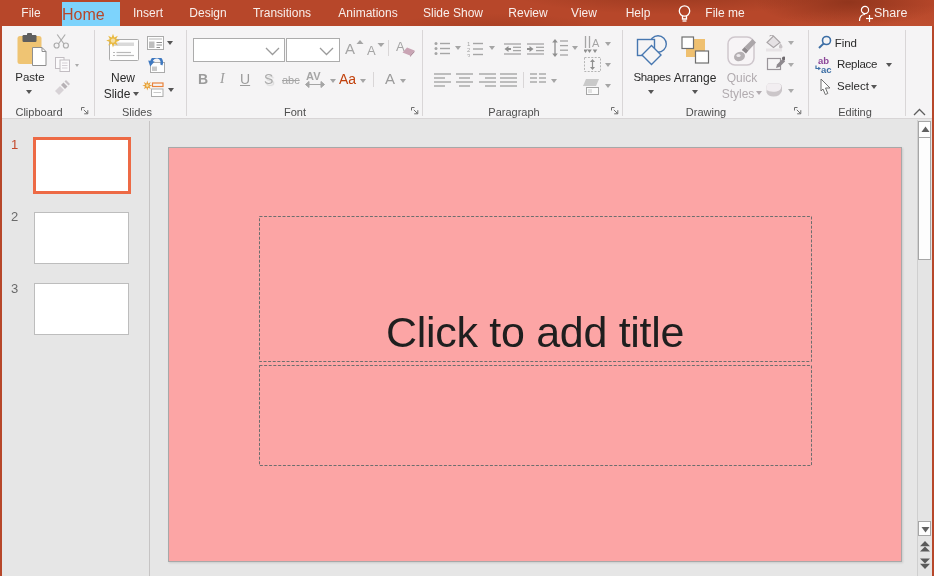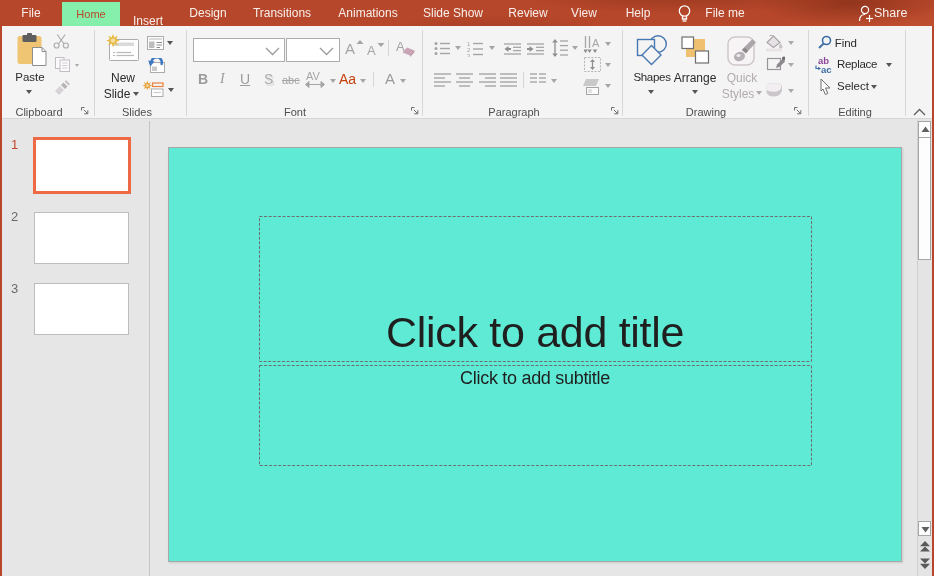--- a/index.html
+++ b/index.html
@@ -9,56 +9,56 @@
 
 
 #tabbar { position:absolute; left:0; top:0; width:934px; height:26px; background:#B7472A; overflow:hidden; }
 #tabbar .swoosh { position:absolute; right:0; top:0; width:560px; height:26px;
   background:
    radial-gradient(ellipse 130px 34px at 475px 2px, rgba(99,31,12,0.45), rgba(99,31,12,0) 72%),
    radial-gradient(ellipse 220px 30px at 300px -8px, rgba(99,31,12,0.38), rgba(99,31,12,0) 75%),
    radial-gradient(ellipse 230px 36px at 545px 30px, rgba(230,120,80,0.18), rgba(230,120,80,0) 70%),
    radial-gradient(ellipse 160px 24px at 120px 30px, rgba(120,40,18,0.25), rgba(120,40,18,0) 70%); }
 .tab { position:absolute; top:0; height:26px; line-height:27px; color:#F8EFEC; font-size:12px; text-align:center; }
-#tab-home { position:absolute; left:62px; top:2px; width:58px; height:24px; background:#86efac; color:#B7472A; font-size:11px; line-height:25px; text-align:center; }
+#tab-home { position:absolute; left:62px; top:2px; width:58px; height:24px; background:#7dd3fc; color:#B7472A; font-size:16px; line-height:25px; text-align:left; }
 
 
 #ribbon { position:absolute; left:0; top:26px; width:934px; height:93px; background:#F5F4F5; border-bottom:1px solid #D8D5D6; }
 .gdiv { position:absolute; top:4px; height:86px; width:1px; background:#D9D6D7; }
 .glabel { position:absolute; top:80px; height:12px; font-size:11px; color:#4E4E4E; text-align:center; width:90px; }
 .btntext { position:absolute; font-size:11.5px; color:#2b2b2b; text-align:center; }
 .ddarr { position:absolute; width:0; height:0; border-left:3px solid transparent; border-right:3px solid transparent; border-top:4px solid #555; }
 
 
 #content { position:absolute; left:0; top:120px; width:934px; height:456px; background:#E6E6E6; }
 #redL { position:absolute; left:0; top:26px; width:2px; height:550px; background:#B7472A; }
 #redR { position:absolute; left:932px; top:26px; width:2px; height:550px; background:#B7472A; }
 #paneldiv { position:absolute; left:149px; top:121px; width:1px; height:455px; background:#C6C4C4; }
 
 .thumbnum { position:absolute; left:11px; width:12px; font-size:13px; color:#6a6a6a; }
 .thumb { position:absolute; left:34px; width:95px; background:#fff; border:1px solid #BDBDBD; }
 #thumb1 { position:absolute; left:33px; top:137px; width:98px; height:57px; background:#fff; border:3.5px solid #ED6A45; }
 
-#slide { position:absolute; left:168px; top:147px; width:734px; height:415px; background:#5eead4; border:1px solid #A8A8A8; box-shadow:1px 1px 2px rgba(0,0,0,0.12); }
+#slide { position:absolute; left:168px; top:147px; width:734px; height:415px; background:#fca5a5; border:1px solid #A8A8A8; box-shadow:1px 1px 2px rgba(0,0,0,0.12); }
 #titlebox { position:absolute; left:90px; top:68px; width:552px; height:146px; }
 #titletext { position:absolute; left:0; bottom:5px; width:100%; text-align:center; font-size:43px; letter-spacing:-0.3px; color:#1f1f1f; font-weight:normal; }
 #subbox { position:absolute; left:90px; top:218px; width:552px; height:101px; }
 #subtext { position:absolute; left:0; top:2px; width:100%; text-align:center; font-size:18px; letter-spacing:-0.3px; color:#1f1f1f; }
 
 
 #sbar { position:absolute; left:917px; top:120px; width:15px; height:456px; background:#E4E4E4; border-left:1px solid #CFCFCF; }
 .sbtn { position:absolute; left:1px; width:13px; background:#FDFDFD; border:1px solid #A6A6A6; }
 </style>
 </head>
 <body>
 
 <div id="tabbar">
   <div class="swoosh"></div>
   <div class="tab" style="left:14px;width:34px;">File</div>
-  <div class="tab" style="left:126px;width:44px;margin-top:8px;">Insert</div>
+  <div class="tab" style="left:126px;width:44px;">Insert</div>
   <div class="tab" style="left:183px;width:50px;">Design</div>
   <div class="tab" style="left:246px;width:72px;">Transitions</div>
   <div class="tab" style="left:331px;width:74px;">Animations</div>
   <div class="tab" style="left:418px;width:70px;">Slide Show</div>
   <div class="tab" style="left:503px;width:50px;">Review</div>
   <div class="tab" style="left:562px;width:44px;">View</div>
   <div class="tab" style="left:618px;width:40px;">Help</div>
   <svg class="abs" style="left:676px;top:4px;" width="17" height="19" viewBox="0 0 17 19">
     <circle cx="8.5" cy="7" r="5.2" fill="none" stroke="#fff" stroke-width="1.3"></circle>
     <path d="M6.5 12 L6.5 15 L10.5 15 L10.5 12" fill="none" stroke="#fff" stroke-width="1.3"></path>
@@ -188,21 +188,21 @@
 <div class="abs" style="left:396px;top:39px;font-size:13px;color:#A5A5A5;">A</div>
 <svg class="abs" style="left:402px;top:46px;" width="13" height="11" viewBox="0 0 13 11">
   <path d="M0.5 6.5 L5 1.5 L12.5 4.5 L8 9.5 z" fill="#C9A4B4"></path>
   <path d="M8 9.5 L12.5 4.5 L12.5 6 L8 11 z" fill="#A98494"></path>
 </svg>
 <div class="abs" style="left:198px;top:71px;font-size:14px;font-weight:bold;color:#9B9B9B;">B</div>
 <div class="abs" style="left:220px;top:71px;font-size:14px;font-style:italic;color:#9B9B9B;font-family:'Liberation Serif',serif;">I</div>
 <div class="abs" style="left:240px;top:71px;font-size:14px;text-decoration:underline;color:#9B9B9B;">U</div>
 <div class="abs" style="left:264px;top:71px;font-size:14px;color:#ABABAB;text-shadow:1.5px 1.5px 1px #D9D9D9;">S</div>
 <div class="abs" style="left:282px;top:74px;font-size:11px;color:#A5A5A5;text-decoration:line-through;">abc</div>
-<div class="abs" style="left:306px;top:70px;font-size:11px;color:#A5A5A5;">AV</div>
+<div class="abs" style="left:306px;top:70px;font-size:11px;color:#A5A5A5;font-weight:bold;">AV</div>
 <svg class="abs" style="left:305px;top:81px;" width="20" height="7" viewBox="0 0 20 7">
   <g stroke="#A5A5A5" fill="#A5A5A5">
       <line x1="3" y1="3.5" x2="17" y2="3.5"></line>
       <path d="M4 0.5 L0.5 3.5 L4 6.5 z"></path>
       <path d="M16 0.5 L19.5 3.5 L16 6.5 z"></path>
     </g>
 </svg>
 <div class="ddarr" style="left:330px;top:79px;border-top-color:#A5A5A5;"></div>
 <div class="abs" style="left:339px;top:71px;font-size:14px;color:#c2410c;">Aa</div>
 <div class="ddarr" style="left:360px;top:79px;border-top-color:#A5A5A5;"></div>
@@ -434,23 +434,20 @@
 <div id="paneldiv"></div>
 
 <div id="slide">
   <svg class="abs" style="left:0;top:0;" width="734" height="415" viewBox="0 0 734 415">
     <rect x="90.5" y="68.5" width="552" height="145" fill="none" stroke="#6E6E6E" stroke-width="1" stroke-dasharray="3 1.6"></rect>
     <rect x="90.5" y="217.5" width="552" height="100" fill="none" stroke="#6E6E6E" stroke-width="1" stroke-dasharray="3 1.6"></rect>
   </svg>
   <div id="titlebox">
       <div id="titletext">Click to add title</div>
     </div>
-  <div id="subbox">
-      <div id="subtext">Click to add subtitle</div>
-    </div>
 </div>
 
 <div id="sbar"></div>
 <div class="sbtn" style="top:121px;height:17px;left:918px;"></div>
 <svg class="abs" style="left:921px;top:126px;" width="9" height="7" viewBox="0 0 9 7">
     <path d="M4.5 0.5 L8.5 6 H0.5 z" fill="#606060"></path>
   </svg>
 <div class="sbtn" style="top:138px;height:122px;left:918px;border-top:none;"></div>
 <div class="sbtn" style="top:521px;height:15px;left:918px;"></div>
 <svg class="abs" style="left:921px;top:526px;" width="9" height="7" viewBox="0 0 9 7">

